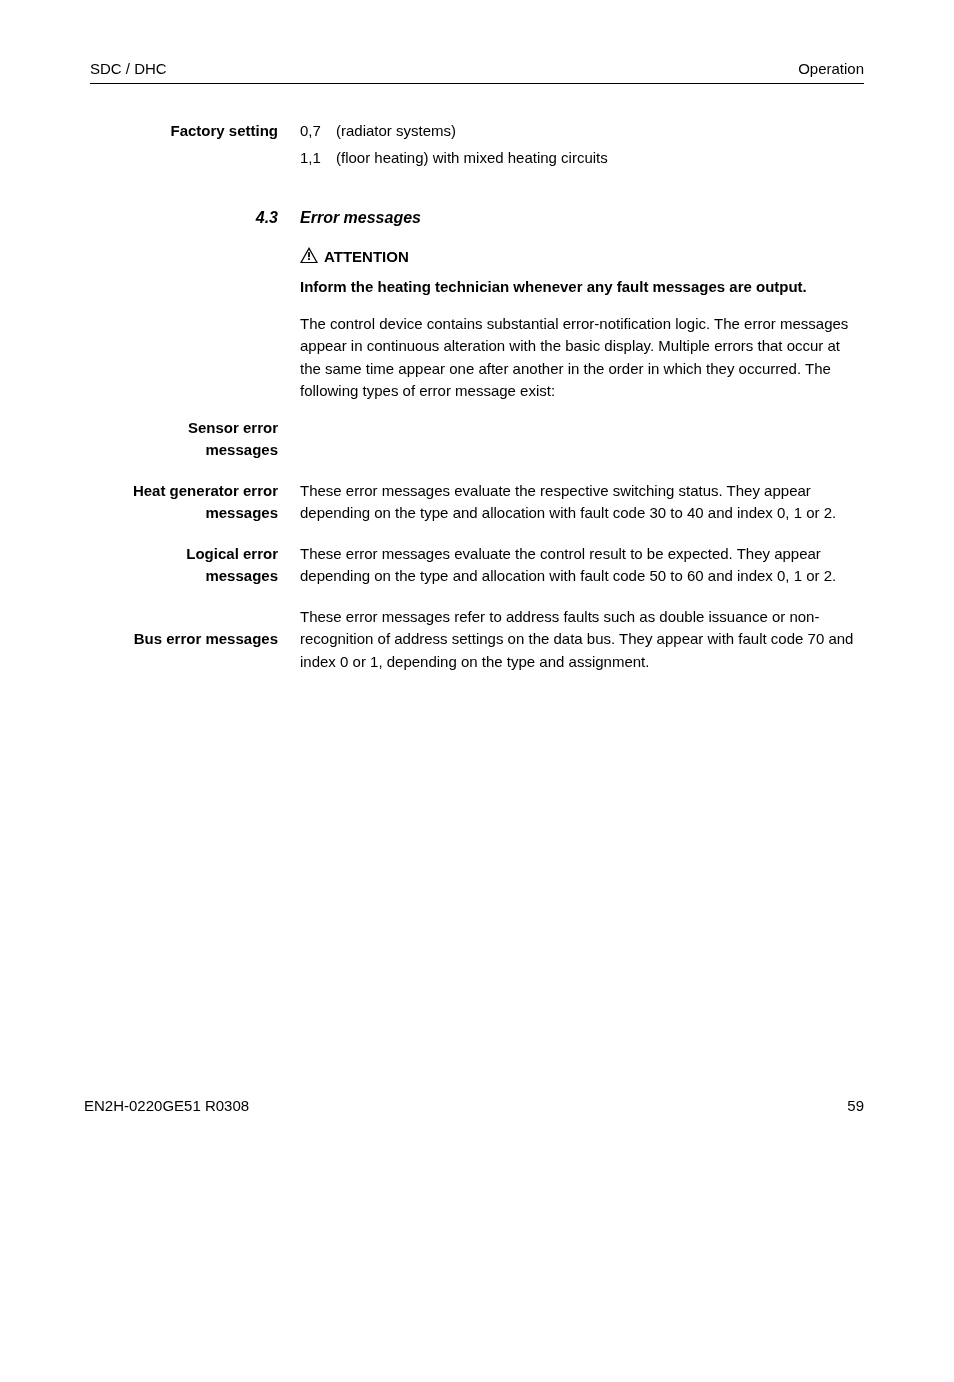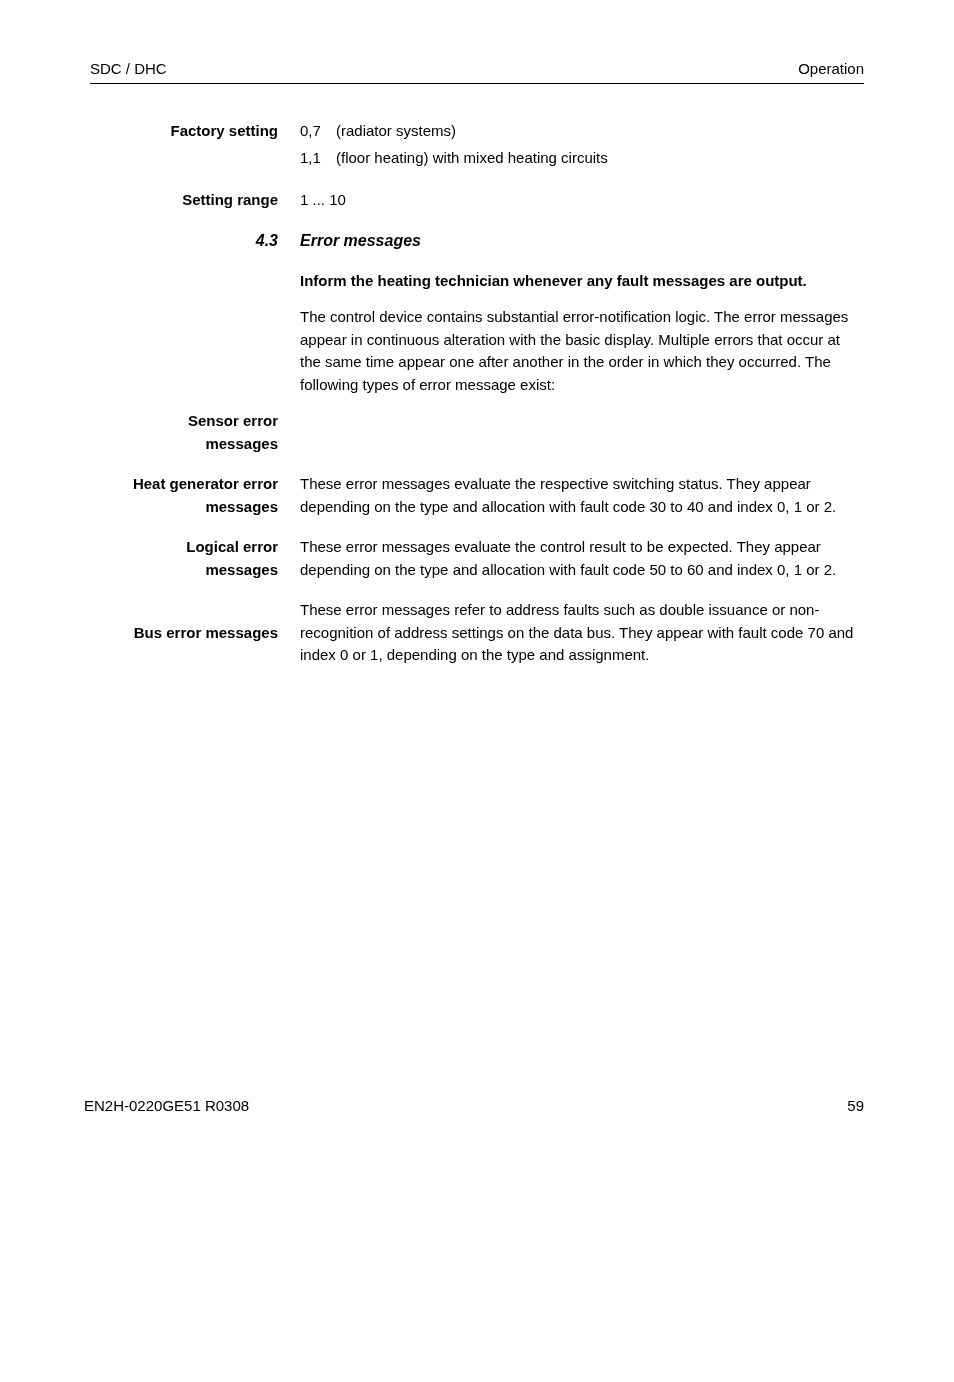--- a/index.html
+++ b/index.html
@@ -147,30 +147,39 @@
       </div>
       <div class="num-row">
         <span class="num-key">1,1</span>
         <span class="num-val">(floor heating) with mixed heating circuits</span>
       </div>
     </div>
   </div>
 
   <div class="spacer-small"></div>
 
-  <div class="row">
-    <div class="label-col">Setting range</div>
-    <div class="content-col">1 ... 10</div>
-  </div>
 
   <div class="section-heading-row">
     <div class="section-num">4.3</div>
     <div class="section-title">Error messages</div>
   </div>
 
+  <div class="attention-row">
+    <div class="attention-content">
+      <span class="warning-icon">
+        <svg width="18" height="16" viewBox="0 0 18 16">
+          <polygon points="9,0 18,16 0,16" fill="#000"></polygon>
+          <polygon points="9,2.6 16,15 2,15" fill="#fff"></polygon>
+          <rect x="8.1" y="5.2" width="1.8" height="5" fill="#000"></rect>
+          <rect x="8.1" y="11.2" width="1.8" height="1.8" fill="#000"></rect>
+        </svg>
+      </span>
+      <span>ATTENTION</span>
+    </div>
+  </div>
 
   <div class="attention-text-block">Inform the heating technician whenever any fault messages are output.</div>
 
   <div class="body-block">The control device contains substantial error-notification logic. The error messages appear in continuous alteration with the basic display. Multiple errors that occur at the same time appear one after another in the order in which they occurred. The following types of error message exist:</div>
 
   <div class="para-row">
     <div class="label-col">
       <span>Sensor error</span><br>
       <span>messages</span>
     </div>

